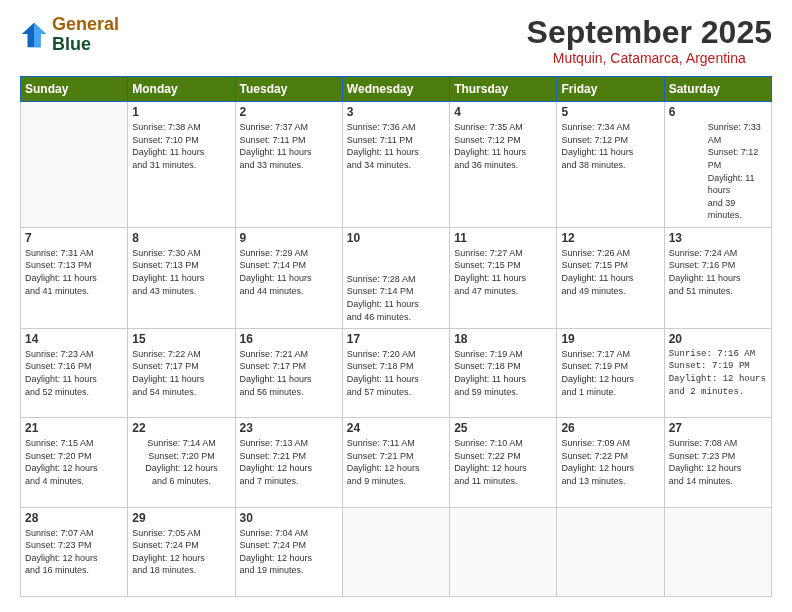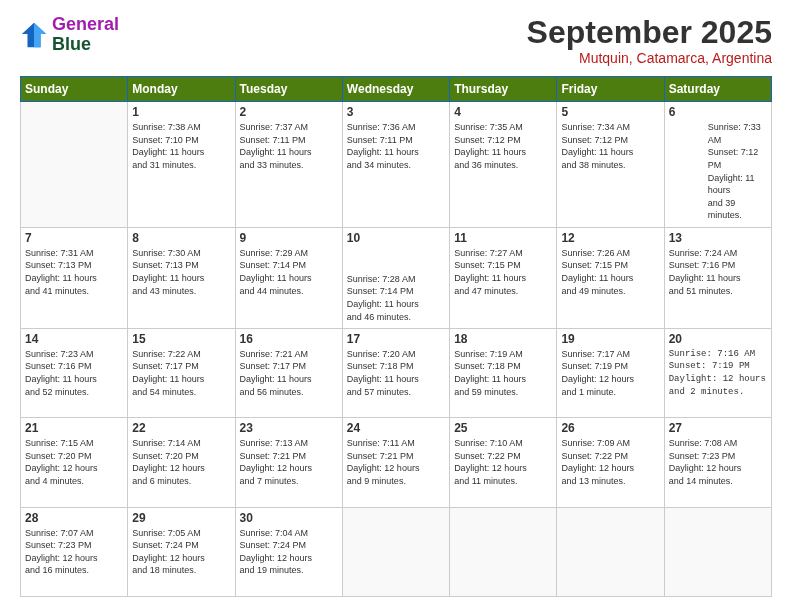--- a/index.html
+++ b/index.html
@@ -28,28 +28,28 @@
       align-items: center;
       gap: 4px;
     }
     .logo-text {
       font-size: 18px;
       font-weight: bold;
       color: #333;
       line-height: 1.1;
     }
     .logo-text span {
-      color: #a21caf;
+      color: #a16207;
     }
     .logo-icon {
       width: 28px;
       height: 28px;
     }
     .title-block {
-      text-align: right;
+      text-align: center;
     }
     .month-title {
       font-size: 32px;
       font-weight: bold;
       color: #333;
       line-height: 1.1;
     }
     .subtitle {
       font-size: 14px;
       color: #b91c1c;
@@ -277,21 +277,21 @@
         <tr>
           <td>
             <span class="day-num">21</span>
             <div class="cell-info" style="white-space: pre-line;">Sunrise: 7:15 AM
 Sunset: 7:20 PM
 Daylight: 12 hours
 and 4 minutes.</div>
           </td>
           <td>
             <span class="day-num">22</span>
-            <div class="cell-info" style="white-space: pre-line;">Sunrise: 7:14 AM
+            <div class="cell-info" style="white-space: pre-line; text-align: center;">Sunrise: 7:14 AM
 Sunset: 7:20 PM
 Daylight: 12 hours
 and 6 minutes.</div>
           </td>
           <td>
             <span class="day-num">23</span>
             <div class="cell-info" style="white-space: pre-line;">Sunrise: 7:13 AM
 Sunset: 7:21 PM
 Daylight: 12 hours
 and 7 minutes.</div>

